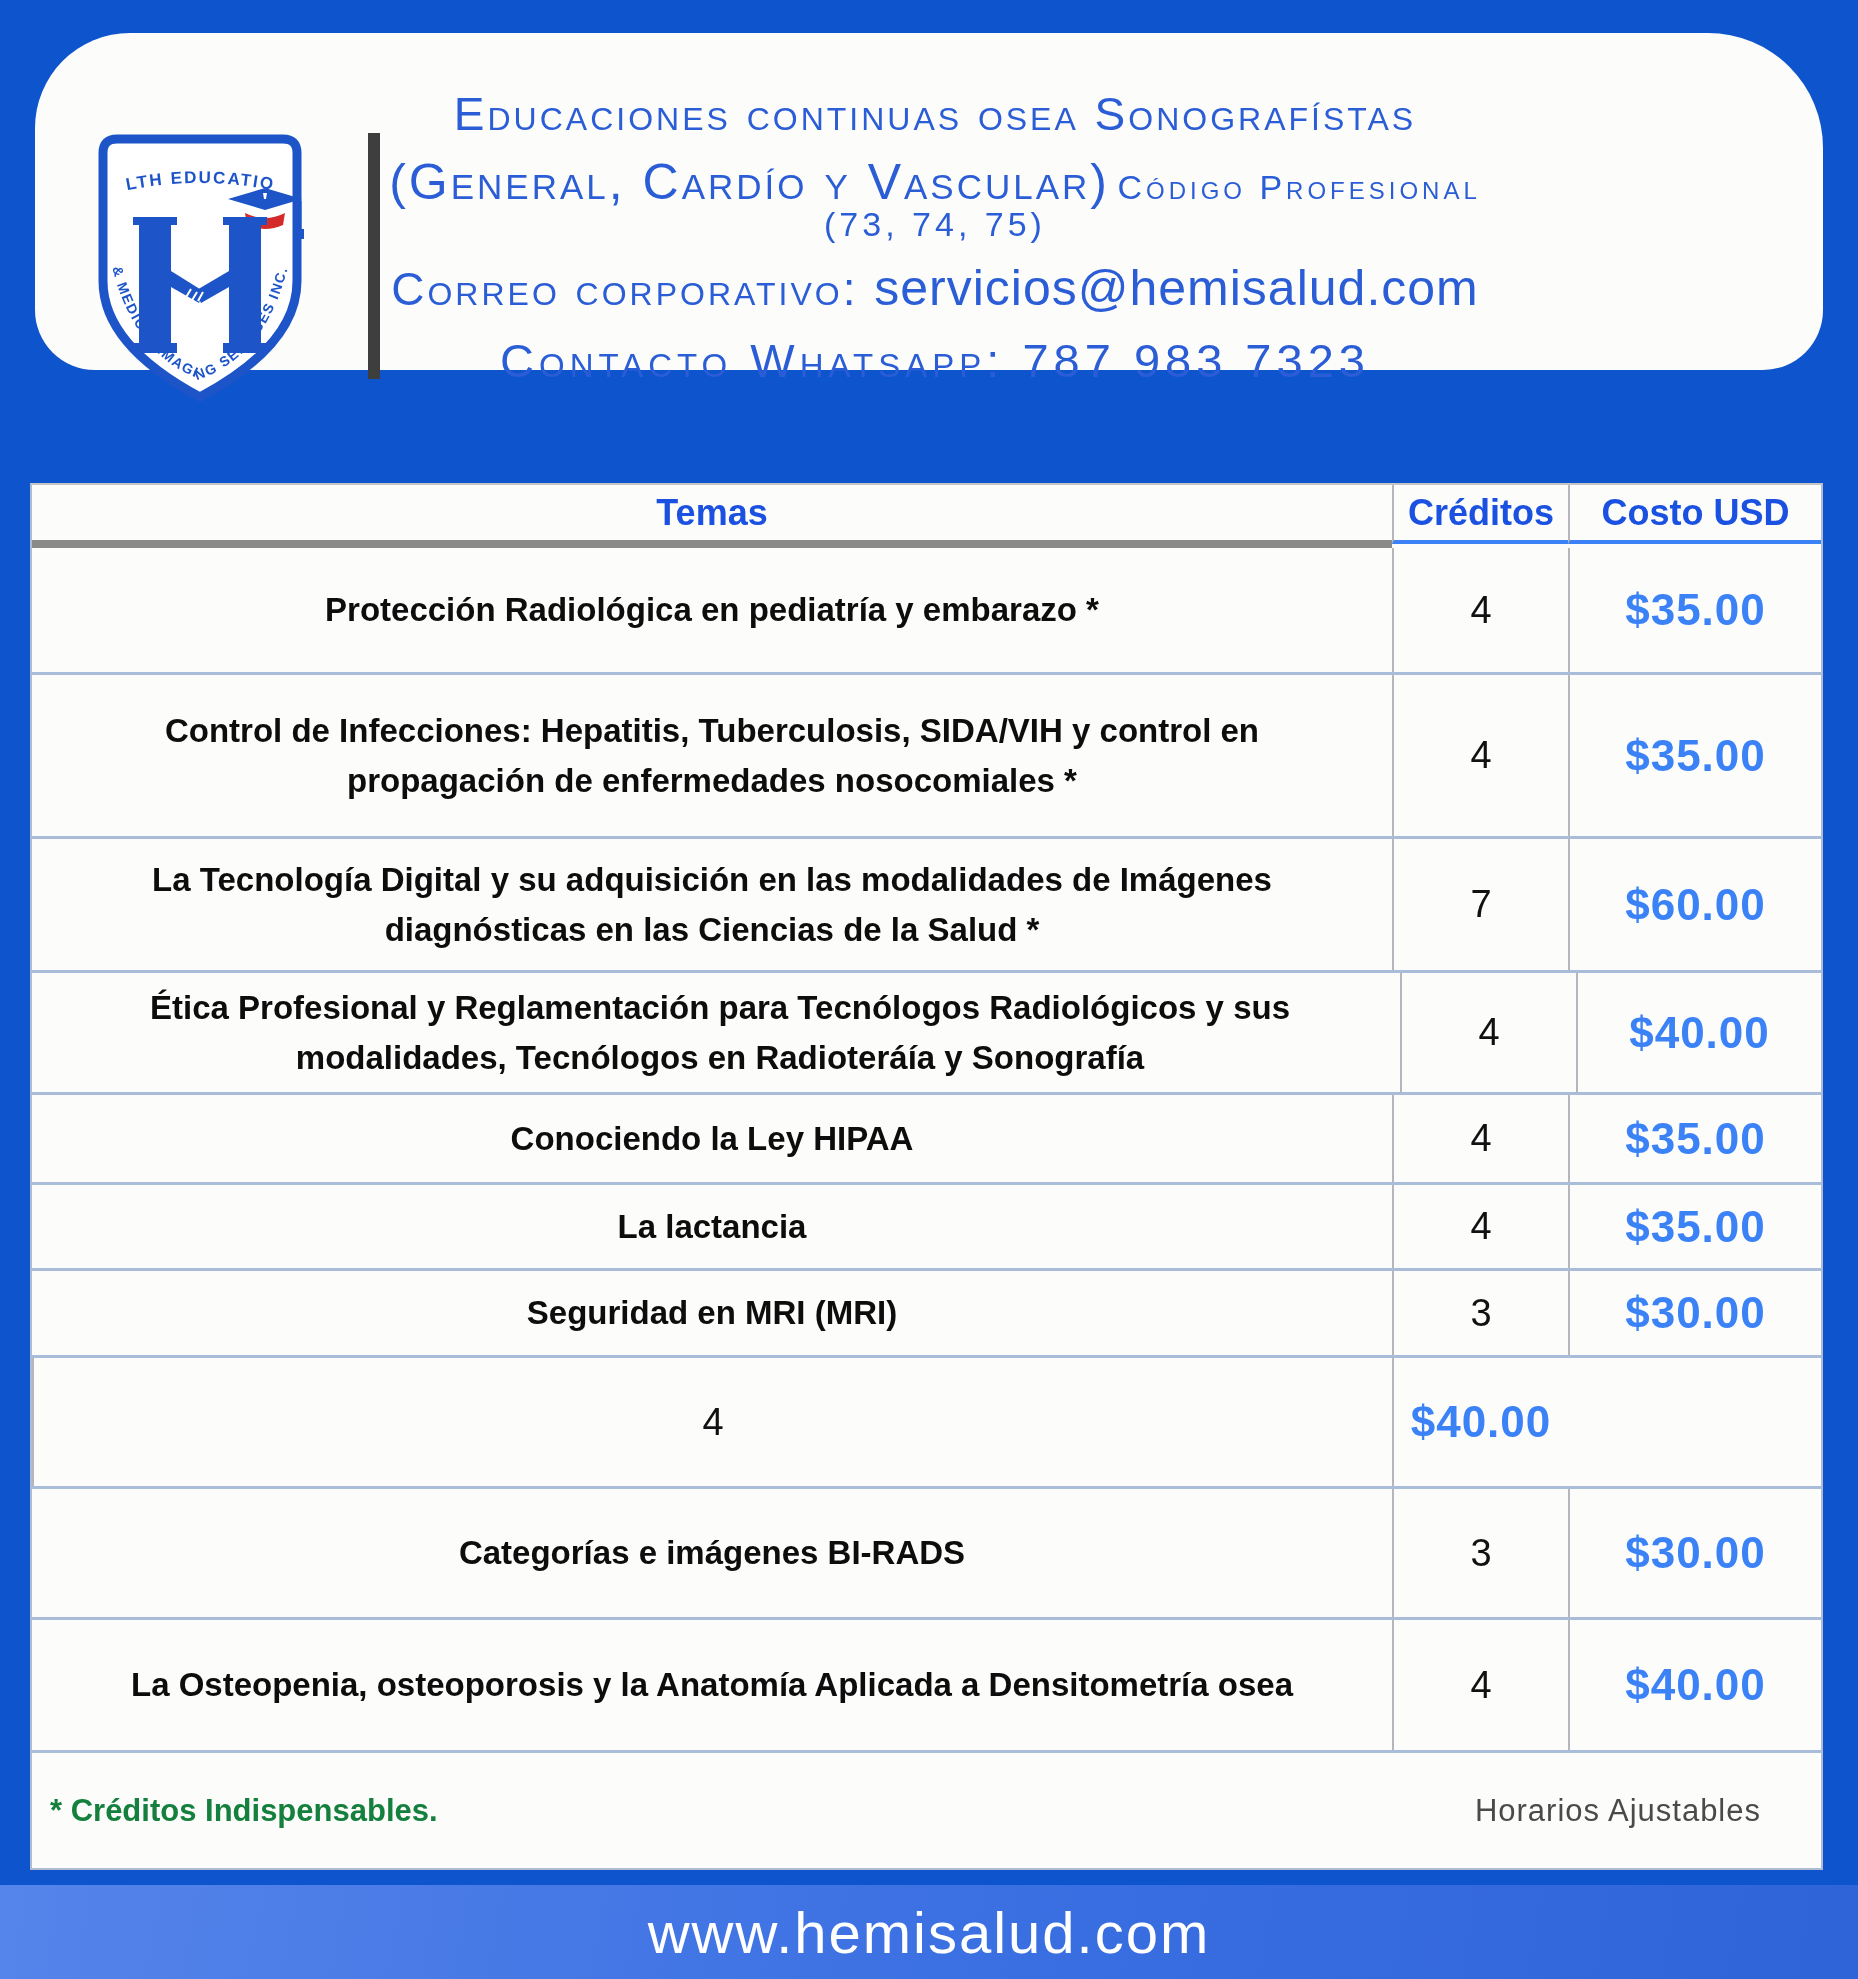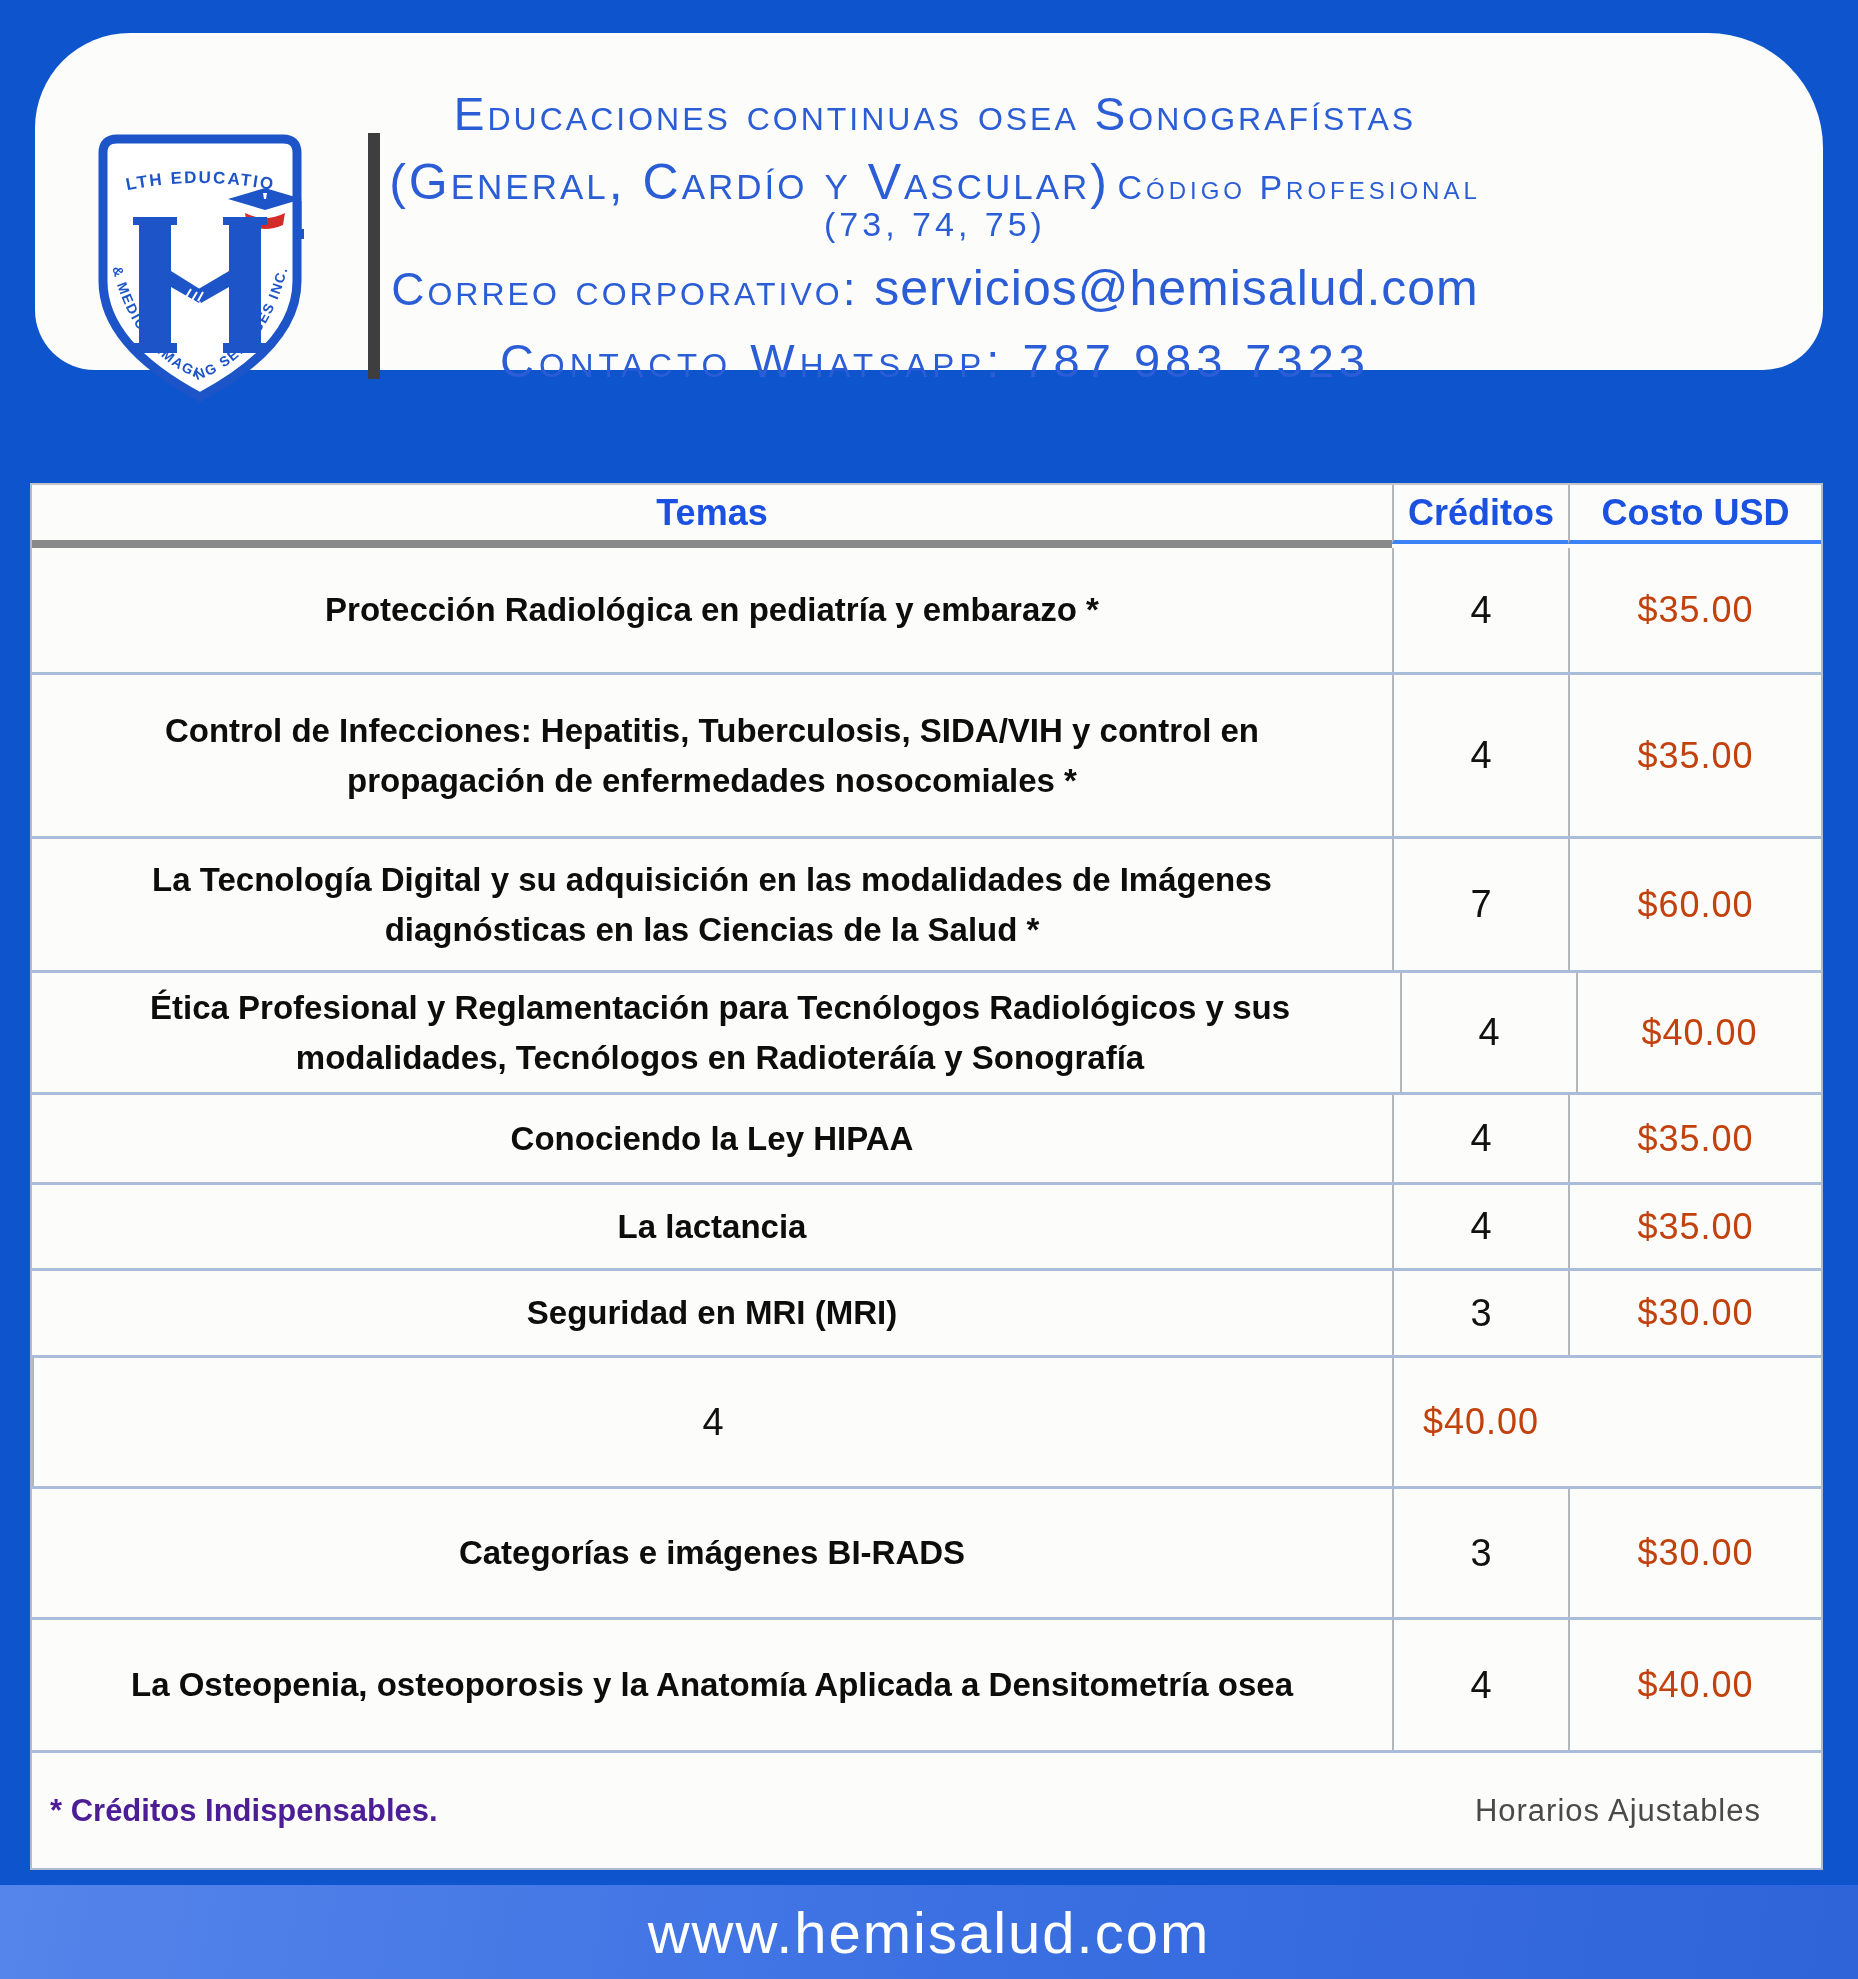--- a/index.html
+++ b/index.html
@@ -29,24 +29,24 @@
   .thead .cell{height:55px;display:flex;align-items:center;justify-content:center;
     color:#1b51e0;font-weight:bold;font-size:36px;}
   .thead .c-tema{border-bottom:8px solid #8a8a8a;}
   .thead .c-cred,.thead .c-cost{border-bottom:4px solid #3b82f6;}
   .c-cred,.c-cost{border-left:2px solid #b3b6ba;}
   .tbody .trow{border-top:3px solid #a9bcda;}
   .tbody .trow:first-child{border-top:none;border-radius:8px;}
   .tbody .cell{display:flex;align-items:center;justify-content:center;text-align:center;}
   .tbody .c-tema{color:#0d0d0d;font-weight:bold;font-size:33px;line-height:1.5;padding:0 40px;}
   .tbody .c-cred{color:#111;font-size:38px;font-weight:400;}
-  .tbody .c-cost{color:#c2410c;font-size:36px;font-weight:400;letter-spacing:1px;}
+  .tbody .c-cost{color:#3b82f6;font-size:44px;font-weight:700;letter-spacing:1px;}
   .tfoot{border-top:3px solid #a9bcda;height:115px;display:flex;align-items:center;
     justify-content:space-between;padding:0 60px 0 18px;}
-  .foot-left{color:#4c1d95;font-weight:bold;font-size:31px;}
+  .foot-left{color:#15803d;font-weight:bold;font-size:31px;}
   .foot-right{color:#4a4a4a;font-size:31px;letter-spacing:1px;}
 
   
   .bottom-band{position:absolute;left:0;top:1885px;width:100%;height:94px;
     background:linear-gradient(100deg,#5584ea 0%,#3a6fe2 55%,#2f63d8 100%);
     display:flex;align-items:center;justify-content:center;}
   .site-url{color:#ffffff;font-size:58px;letter-spacing:2px;font-weight:400;}
 
   
   .logo text{font-family:"Liberation Sans",sans-serif;}

